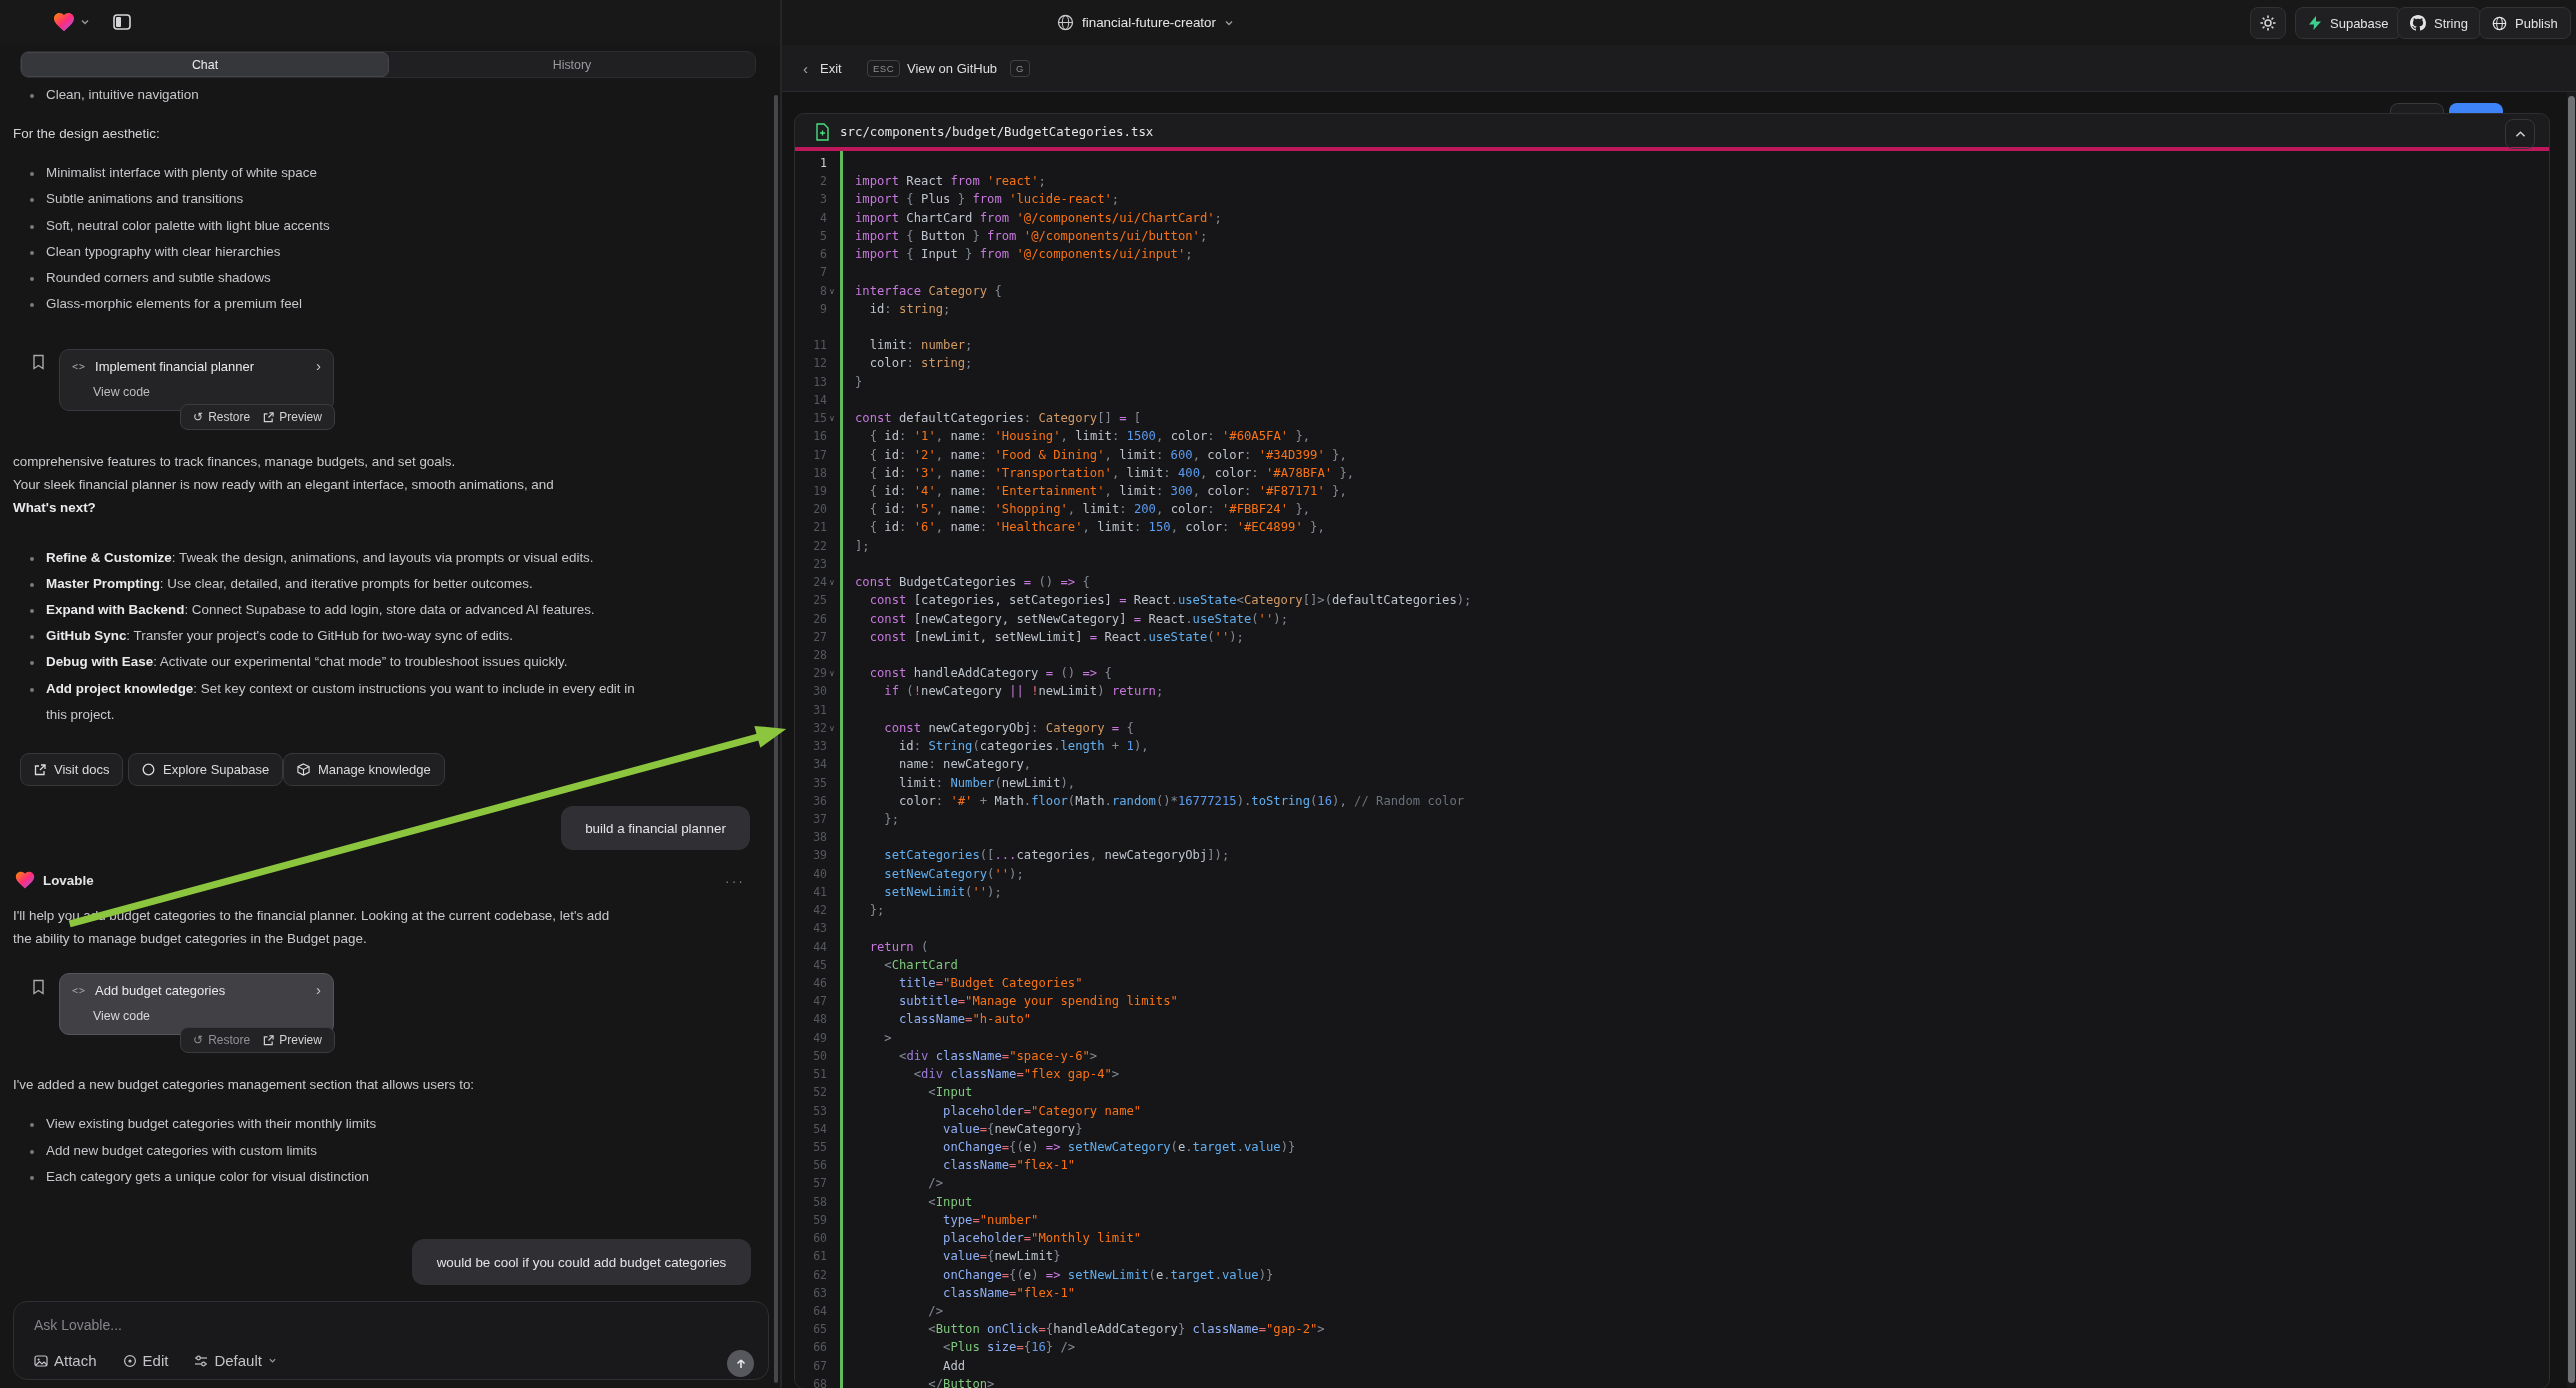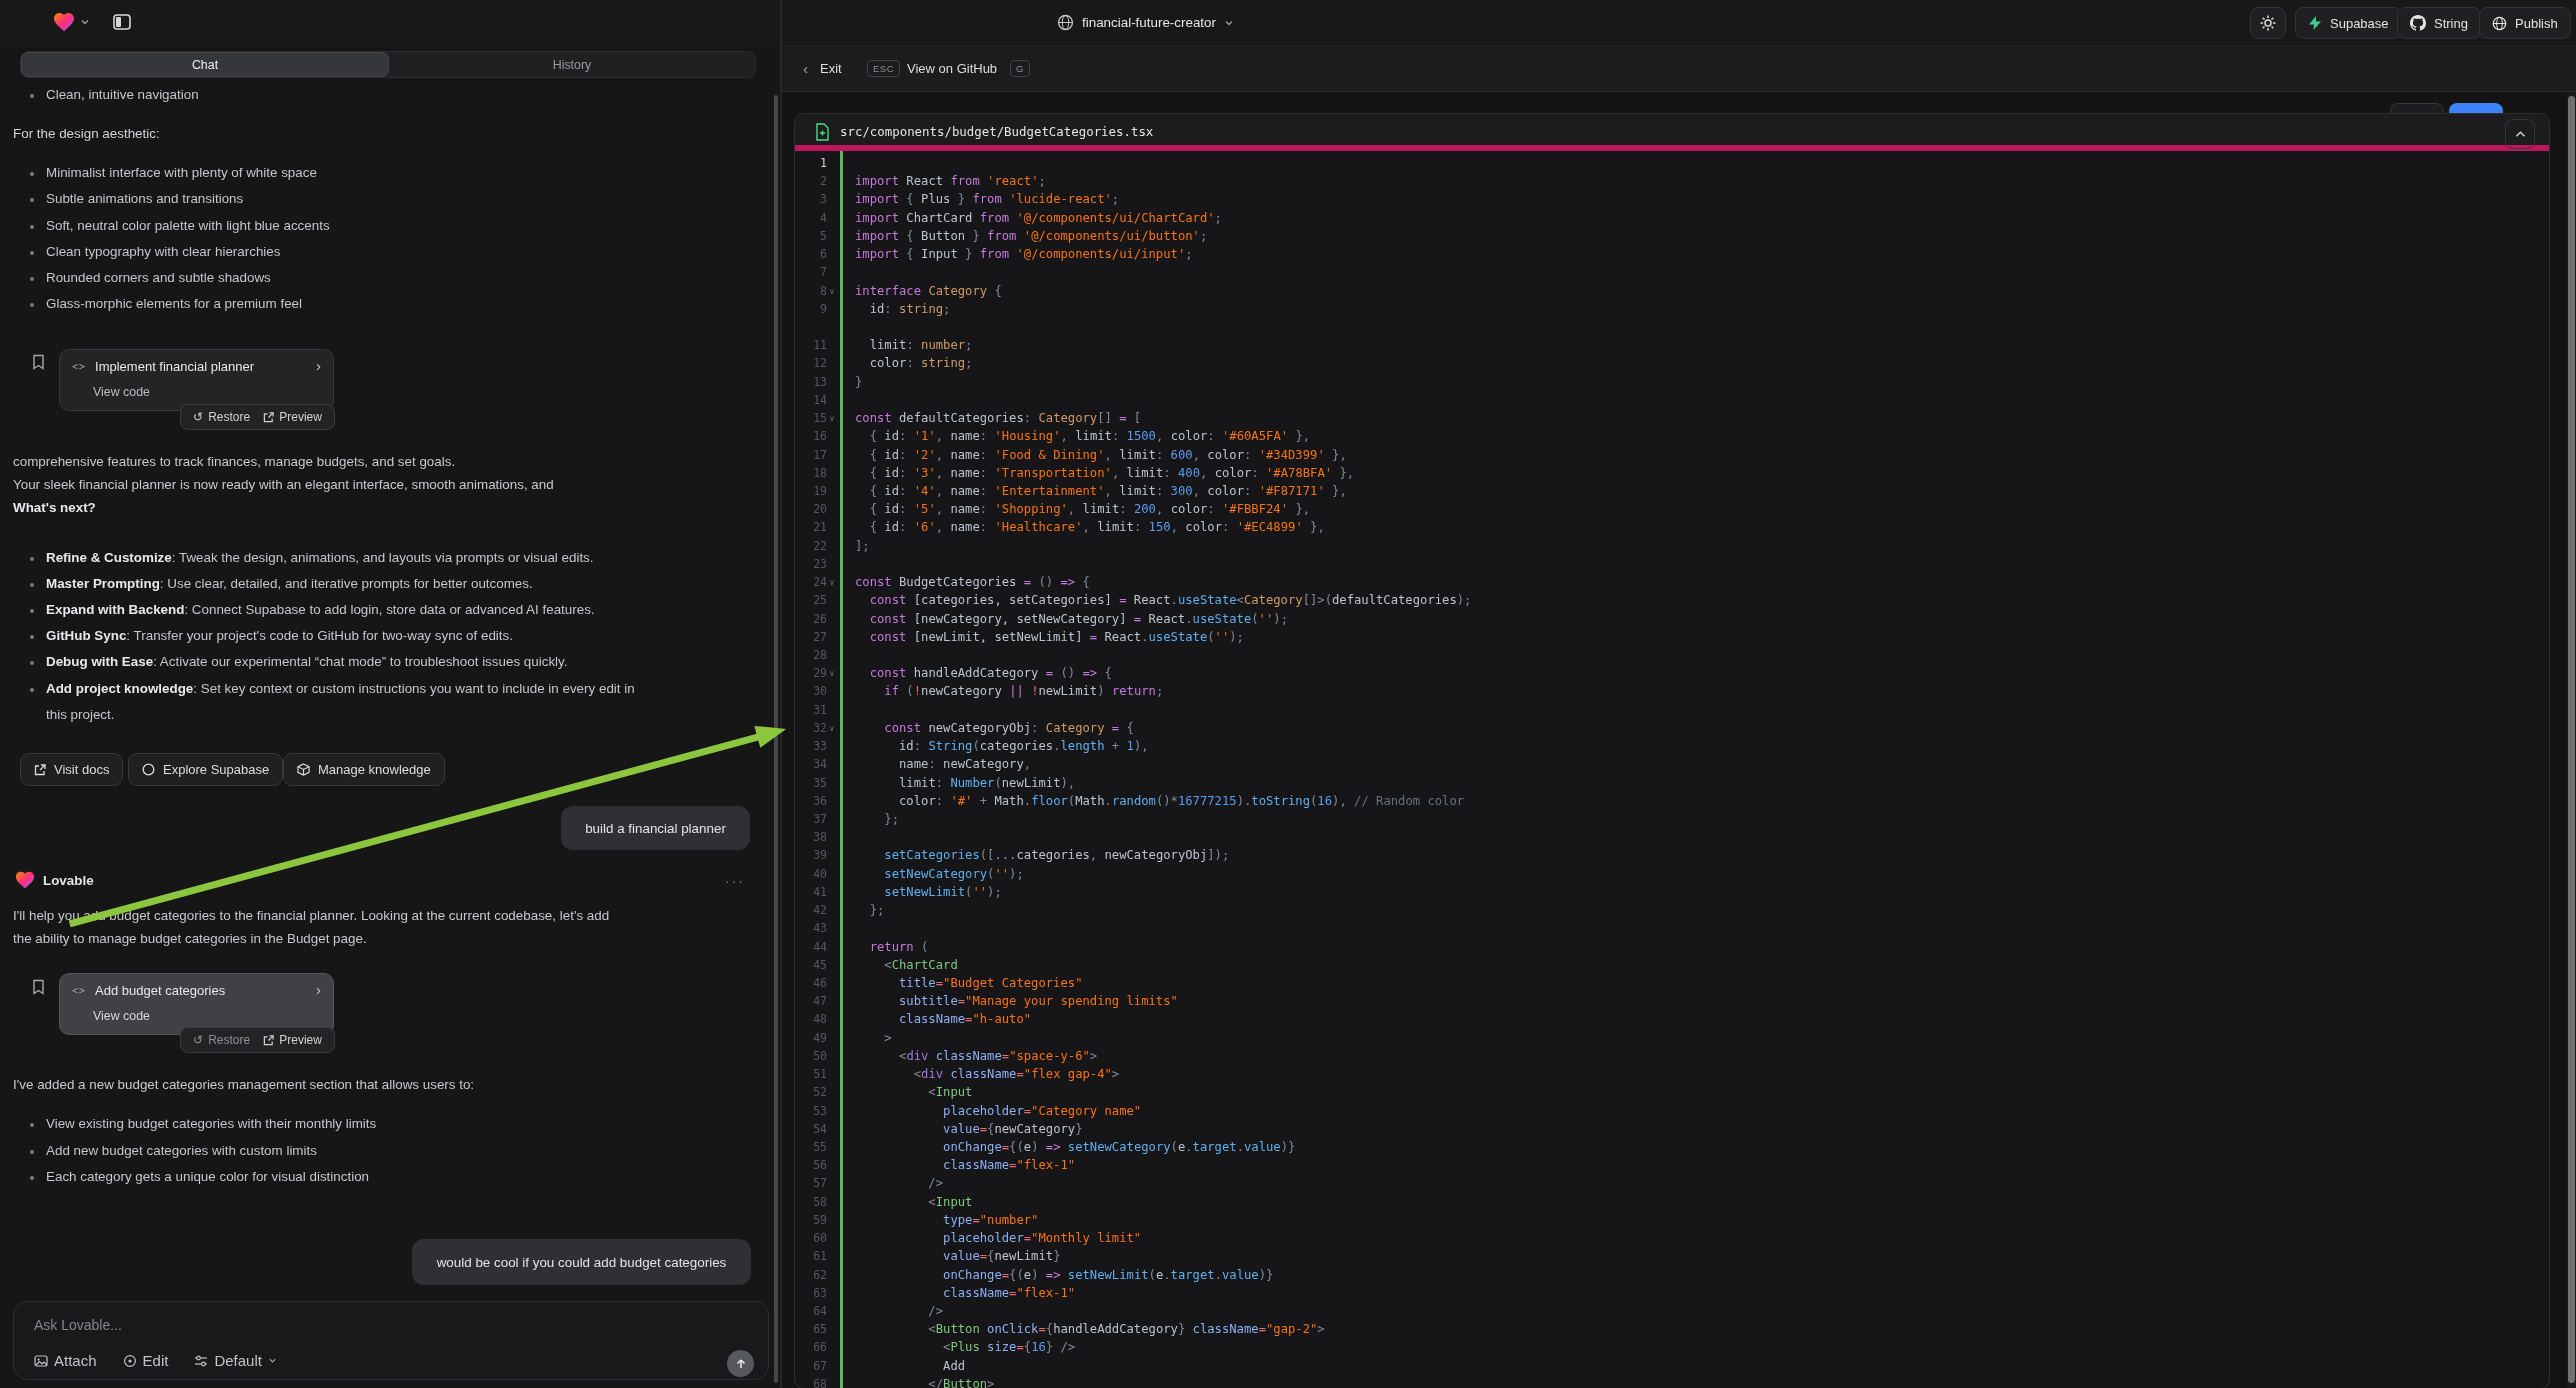--- a/index.html
+++ b/index.html
@@ -71,21 +71,21 @@
   .rhdr .itm{position:absolute;top:0;height:47px;display:flex;align-items:center;font-size:13px;color:#dededf;}
   .kbadge{border:1px solid #3f3f43;border-radius:4px;color:#8f8f95;font-size:9.5px;
           padding:2px 5px;letter-spacing:0.5px;}
   .rawbtn{position:absolute;top:58px;width:54px;height:30px;border-radius:8px;display:flex;
           align-items:center;justify-content:center;font-size:13px;box-sizing:border-box;}
   .raw{background:#1d1d1f;border:1px solid #3a3a3e;color:#e5e5e7;}
   .diff{background:#3f83f8;color:#ffffff;}
 
   .filecard{position:absolute;left:794px;top:113px;width:1756px;height:1276px;background:#1c1c1e;
             border:1px solid #2e2e31;border-radius:10px;box-sizing:border-box;overflow:hidden;}
-  .fchead{position:absolute;left:0;top:0;width:100%;height:37px;border-bottom:6px solid #be185d;box-sizing:border-box;}
+  .fchead{position:absolute;left:0;top:0;width:100%;height:37px;border-bottom:4px solid #be185d;box-sizing:border-box;}
   .fpath{position:absolute;left:45px;top:10px;font-family:"DejaVu Sans Mono",monospace;
          font-size:12.4px;color:#e6e6e8;}
   .collapse{position:absolute;right:14px;top:5px;width:28px;height:28px;border:1px solid #36363a;
             border-radius:8px;display:flex;align-items:center;justify-content:center;}
   .codearea{position:absolute;left:0;top:37px;width:100%;height:1239px;background:#161618;}
   .addbar{position:absolute;left:45px;top:0;width:3px;height:100%;background:#5fb95f;}
   #codelines{position:absolute;left:0;top:3px;width:100%;height:100%;}
   .cl{position:absolute;left:0;width:100%;height:18px;}
   .ln{position:absolute;left:0;top:0;width:32px;text-align:right;font-family:"DejaVu Sans Mono",monospace;
       font-size:11.5px;color:#55585e;line-height:18px;}

